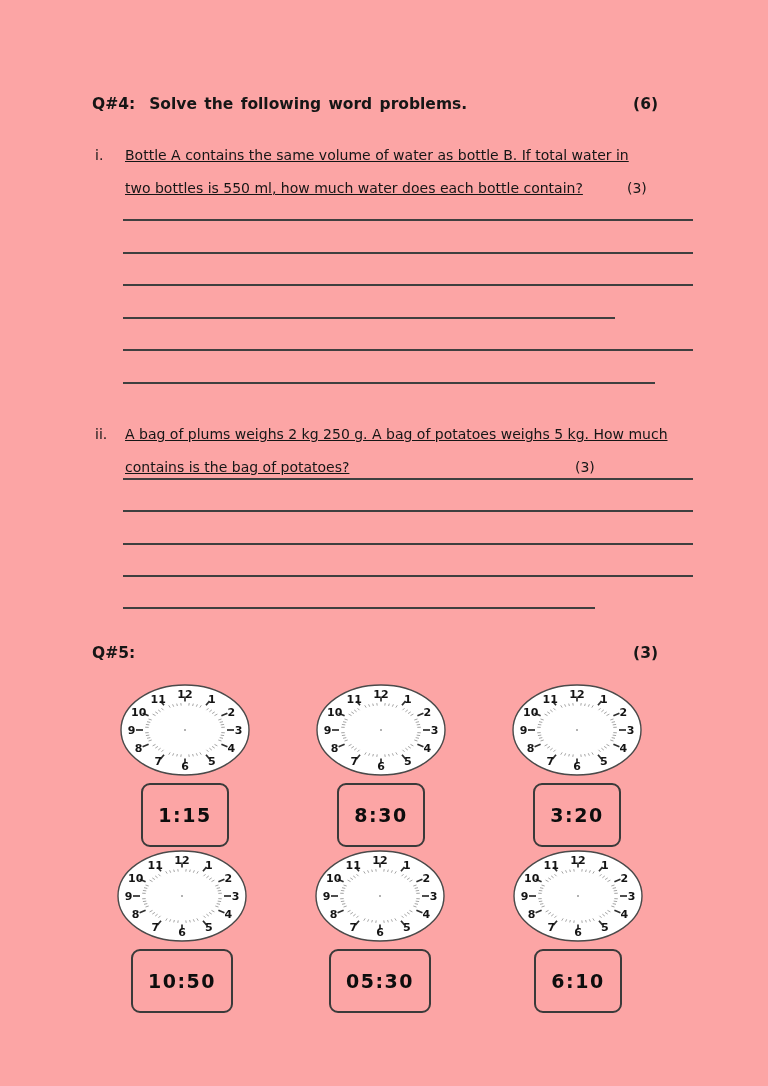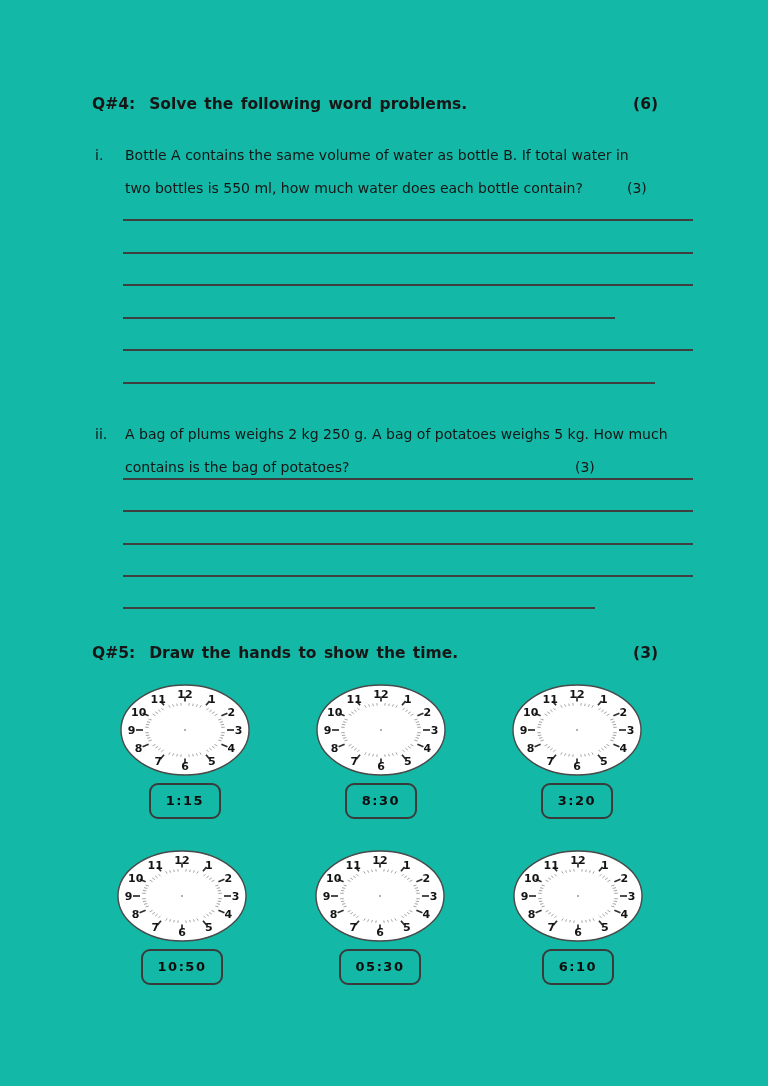--- a/index.html
+++ b/index.html
@@ -1,50 +1,50 @@
 <!DOCTYPE html>
 <html><head>
 <meta charset="utf-8">
 <style>
   html,body{margin:0;padding:0;background:#e8e8e8;}
   .page{
     position:relative;
     width:768px;height:1086px;
     margin:0 auto;
-    background:#14b8a6;
+    background:#fca5a5;
     font-family:"DejaVu Sans","Liberation Sans",sans-serif;
     color:#161616;
     overflow:hidden;
   }
   
   .qheading{
     position:absolute;left:92px;width:566px;
     display:flex;align-items:baseline;
     font-weight:bold;font-size:15.5px;white-space:nowrap;
   }
   .qnum{margin-right:14px;}
   .qtitle{word-spacing:2px;}
   .qmarks{margin-left:auto;}
   
   .item{position:absolute;left:95px;width:620px;font-size:14px;}
   .numeral{position:absolute;left:0;top:0;line-height:33px;}
   .qtext{position:relative;margin-left:30px;}
-  .qline{position:relative;height:33px;line-height:33px;white-space:nowrap;}
+  .qline{position:relative;height:33px;line-height:33px;white-space:nowrap;text-decoration:underline;}
   .marks-inline{position:absolute;top:0;}
   
   .answers{position:absolute;left:123px;}
   .ans-line{position:absolute;left:0;height:0;border-top:2px solid #3f3f3f;}
   
   .clock-cell{position:absolute;width:150px;text-align:center;}
   .clock{display:block;margin:0 auto;}
   .time-box{
     display:inline-block;margin-top:2px;
     border:2px solid #3a3a3a;border-radius:9px;
-    padding:4px 15px;line-height:24px;
-    font-size:13px;font-weight:bold;letter-spacing:1.5px;color:#0d0d0d;
+    padding:18px 15px;line-height:24px;
+    font-size:19px;font-weight:bold;letter-spacing:1.5px;color:#0d0d0d;
   }
 </style>
 </head>
 <body>
 
 <div class="page">
 
   <div class="qheading" style="top:95px">
     <span class="qnum">Q#4:</span>
     <span class="qtitle">Solve the following word problems.</span>
@@ -85,21 +85,20 @@
   <div class="answers" style="top:478px">
       <div class="ans-line" style="top: 0px; width: 570px;"></div>
       <div class="ans-line" style="top: 32.3px; width: 570px;"></div>
       <div class="ans-line" style="top: 64.6px; width: 570px;"></div>
       <div class="ans-line" style="top: 96.9px; width: 570px;"></div>
       <div class="ans-line" style="top: 129.2px; width: 472px;"></div>
     </div>
 
   <div class="qheading" style="top:644px">
     <span class="qnum">Q#5:</span>
-    <span class="qtitle">Draw the hands to show the time.</span>
     <span class="qmarks">(3)</span>
   </div>
 
   <div class="clock-cell" style="left:110px;top:683px"><svg class="clock" width="150" height="98" viewBox="0 0 150 98">
         <ellipse cx="75" cy="47" rx="64" ry="45" fill="#ffffff" stroke="#4a4a4a" stroke-width="1.4"></ellipse>
         <line x1="75.0" y1="18.5" x2="75.0" y2="13.5" stroke="#2e2e2e" stroke-width="1.7"></line>
         <line x1="78.8" y1="22.6" x2="79.2" y2="20.1" stroke="#9a9a9a" stroke-width="0.9"></line>
         <line x1="82.6" y1="23.0" x2="83.3" y2="20.6" stroke="#9a9a9a" stroke-width="0.9"></line>
         <line x1="86.3" y1="23.7" x2="87.4" y2="21.3" stroke="#9a9a9a" stroke-width="0.9"></line>
         <line x1="89.8" y1="24.6" x2="91.3" y2="22.3" stroke="#9a9a9a" stroke-width="0.9"></line>

